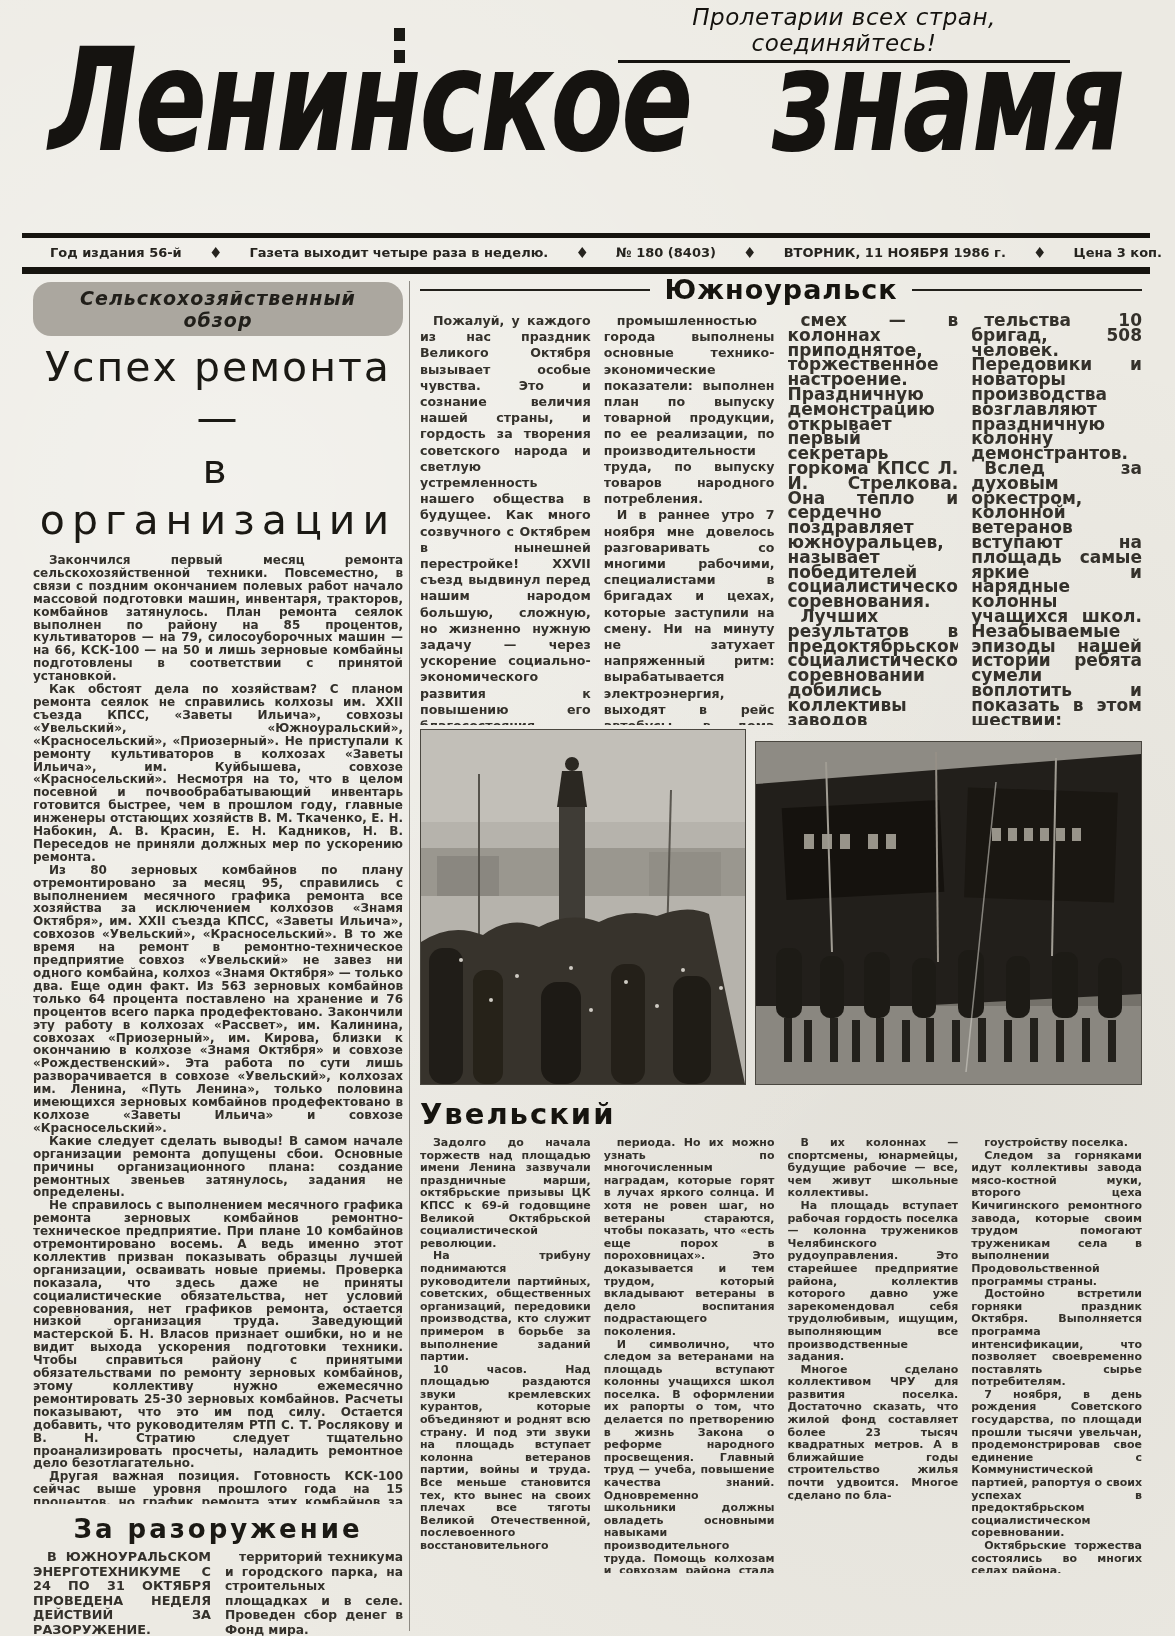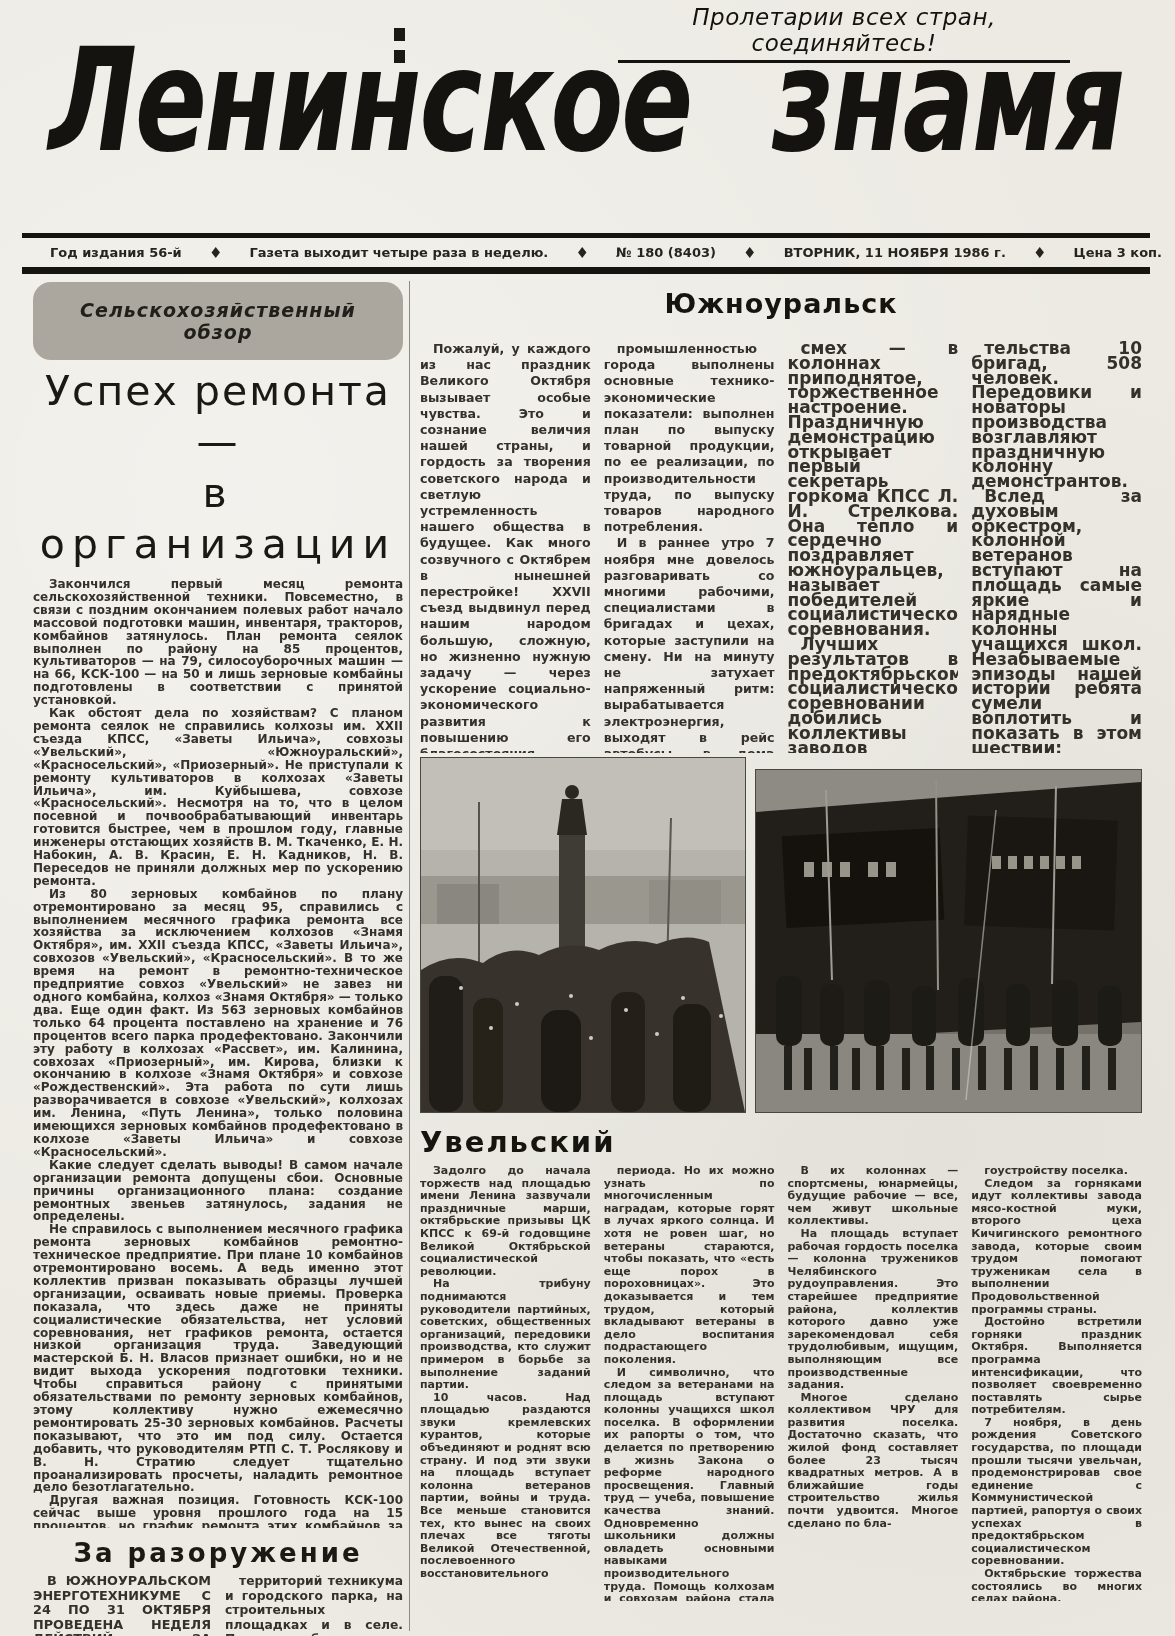--- a/index.html
+++ b/index.html
@@ -24,38 +24,38 @@
   .rule{position:absolute;left:22px;width:1128px;background:#16140f;}
   .rule-top{top:233px;height:5px;}
   .rule-bottom{top:267px;height:7px;}
   .infobar{position:absolute;left:30px;top:240px;width:1112px;height:25px;display:flex;
            align-items:center;justify-content:space-between;font-size:13px;font-weight:bold;color:#26241f;margin-left:20px;}
   .dia{font-size:15px;}
   .vdivider{position:absolute;left:409px;top:281px;width:1px;height:1350px;background:#8d8a83;}
   
   .left{position:absolute;left:33px;top:282px;width:370px;height:1354px;}
   .kicker{text-align:center;margin:0 0 6px;}
-  .kicker span{display:inline-block;background:#aba79f;border-radius:18px;padding:17px 24px;
+  .kicker span{display:inline-block;background:#aba79f;border-radius:18px;padding:5px 24px;
                font-style:italic;font-weight:bold;font-size:19px;color:#211f1a;letter-spacing:1px;}
   .lh{margin:4px 0 8px;text-align:center;font-size:41px;line-height:51px;letter-spacing:2px;color:#1b1914;font-weight:normal;}
   .lh span{display:block;}
   .lh .lh2{letter-spacing:7px;}
   .lbody{height:950px;overflow:hidden;text-align:justify;font-size:12px;line-height:12.9px;
          font-weight:bold;color:#34312b;}
   .lbody p{margin:0;text-indent:16px;}
   .dhead{margin:10px 0 6px;text-align:center;font-size:26px;letter-spacing:3px;color:#1b1914;font-weight:bold;}
   .dcols{display:flex;gap:14px;height:192px;overflow:hidden;}
   .dcol{flex:1;text-align:justify;font-size:12.3px;line-height:14.6px;font-weight:bold;color:#34312b;}
   .dcol p{margin:0;text-indent:14px;}
   .dcol p.lead{font-size:12.8px;}
   
   .main{position:absolute;left:420px;top:272px;width:722px;height:1364px;}
   .mhead{margin:0;text-align:center;font-size:50px;line-height:62px;letter-spacing:1px;color:#16140f;font-weight:bold;}
   .subhead{display:flex;align-items:center;gap:14px;margin:2px 0 8px;
-           font-size:27px;font-weight:bold;letter-spacing:1px;color:#16140f;flex-direction:column;}
+           font-size:27px;font-weight:bold;letter-spacing:1px;color:#16140f;}
   .subhead .r{flex:1;height:2px;background:#22201b;}
   .cols{display:flex;gap:13px;}
   .cols .col{flex:1;text-align:justify;font-weight:bold;color:#34312b;overflow:hidden;}
   .cols .col p{margin:0;text-indent:13px;}
   .cols-top{height:412px;}
   .cols-top .col{font-size:12.6px;line-height:16.2px;}
   .cols-top .col.dense{font-size:17px;line-height:14.8px;}
   .photos{position:relative;height:360px;margin-top:4px;}
   .ph{position:absolute;margin:0;border:1px solid #4a4740;background:#b3b1aa;}
   .ph1{left:0;top:0;width:324px;height:354px;}

